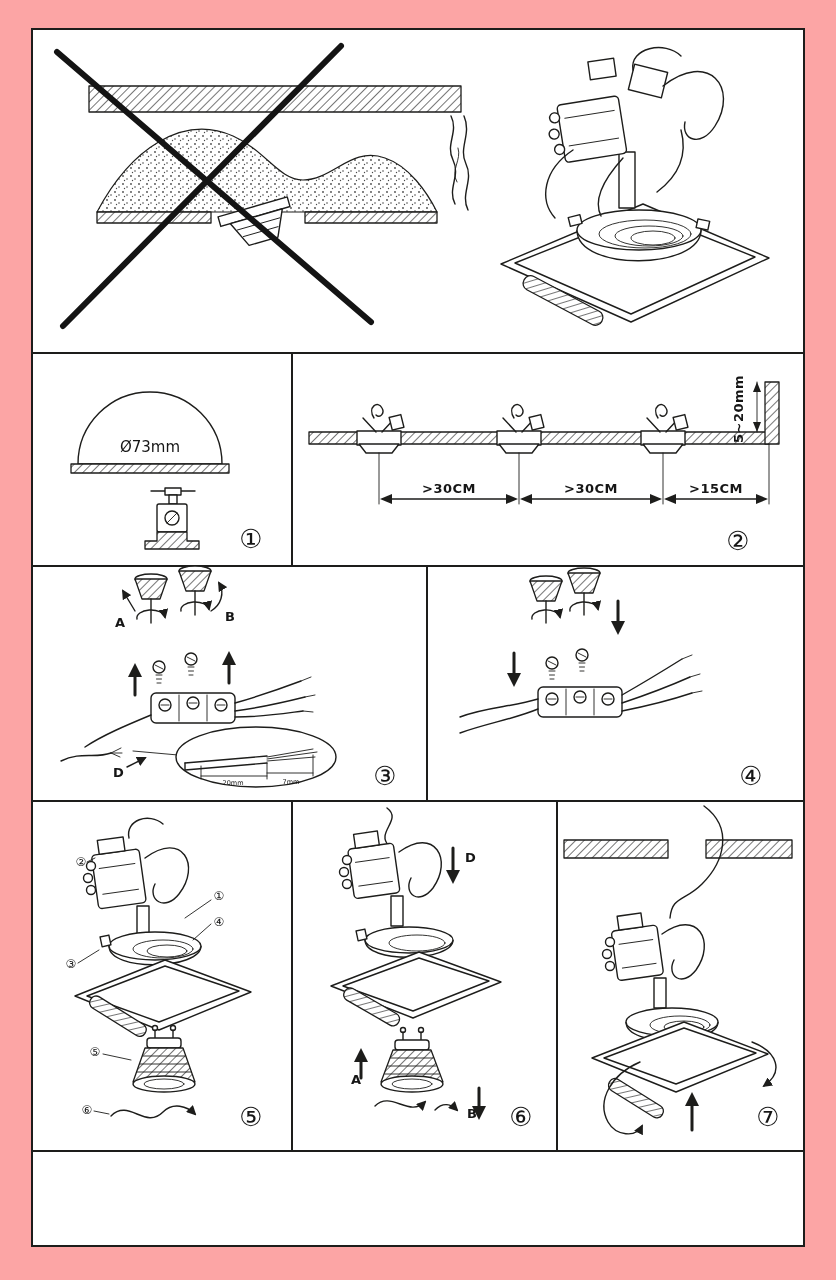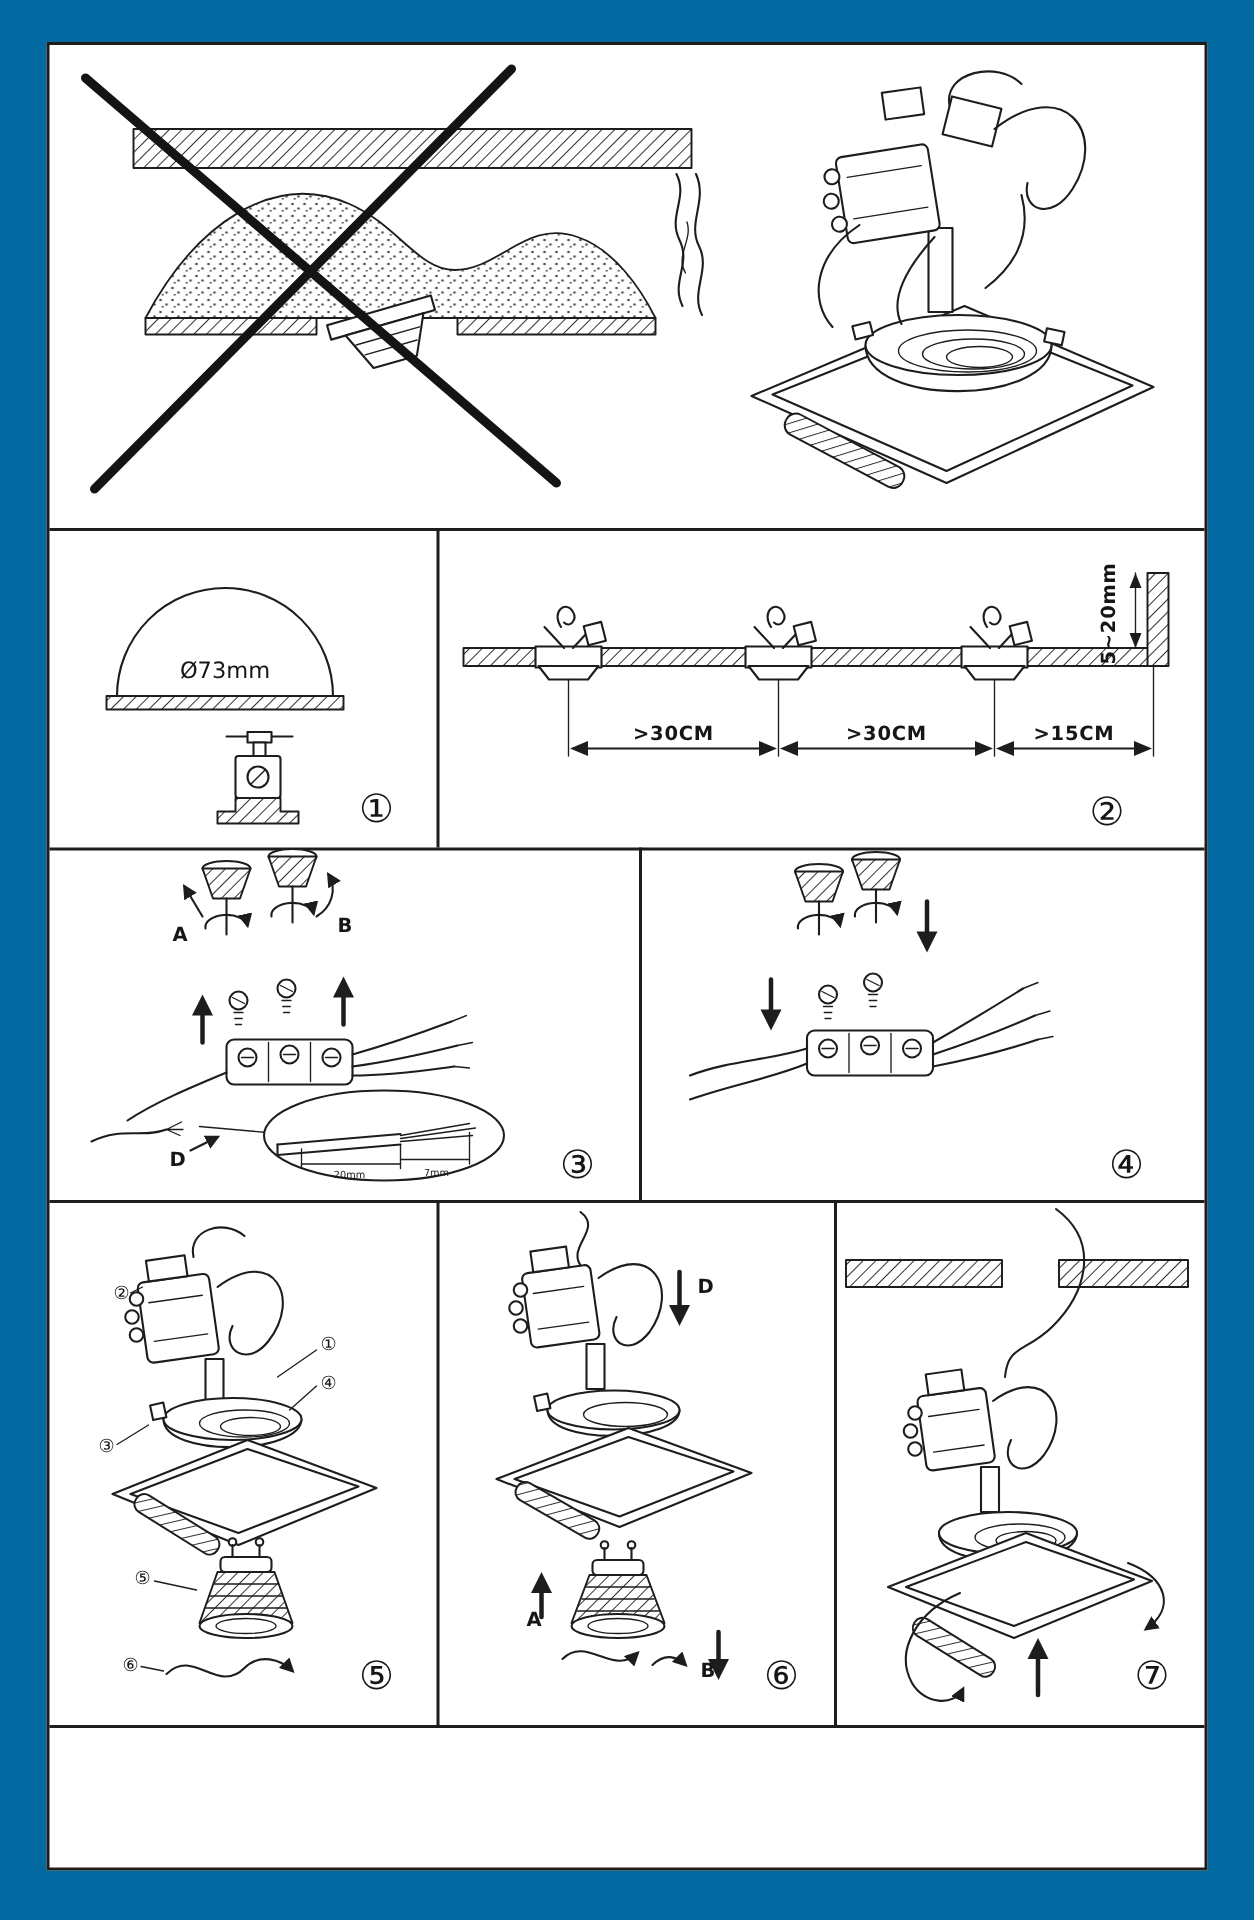--- a/index.html
+++ b/index.html
@@ -1,18 +1,18 @@
 <!DOCTYPE html>
 <html><head>
 <meta charset="utf-8">
 <style>
   *{margin:0;padding:0;box-sizing:border-box}
   html,body{width:836px;height:1280px;background:#fcfcfc;overflow:hidden;
     font-family:"DejaVu Sans",sans-serif}
-  .sheet{position:absolute;left:0;top:0;width:836px;height:1280px;background:#0369a1}
+  .sheet{position:absolute;left:0;top:0;width:836px;height:1280px;background:#fca5a5}
   .frame{position:absolute;left:31px;top:28px;width:774px;height:1219px;
     border:2px solid #1d1d1b;background:#ffffff}
   .gridline{position:absolute;background:#1d1d1b}
   .panel{position:absolute}
   svg{display:block;overflow:visible}
   .ln{stroke:#1d1d1b;stroke-width:1.4;fill:none;stroke-linecap:round;stroke-linejoin:round}
   .lnthin{stroke:#1d1d1b;stroke-width:0.9;fill:none;stroke-linecap:round}
   .lnb{stroke:#1d1d1b;stroke-width:3;fill:none;stroke-linecap:round}
   .fw{fill:#ffffff;stroke:#1d1d1b;stroke-width:1.4;stroke-linejoin:round}
   .fh{fill:url(#hatch);stroke:#1d1d1b;stroke-width:1.3;stroke-linejoin:round}

